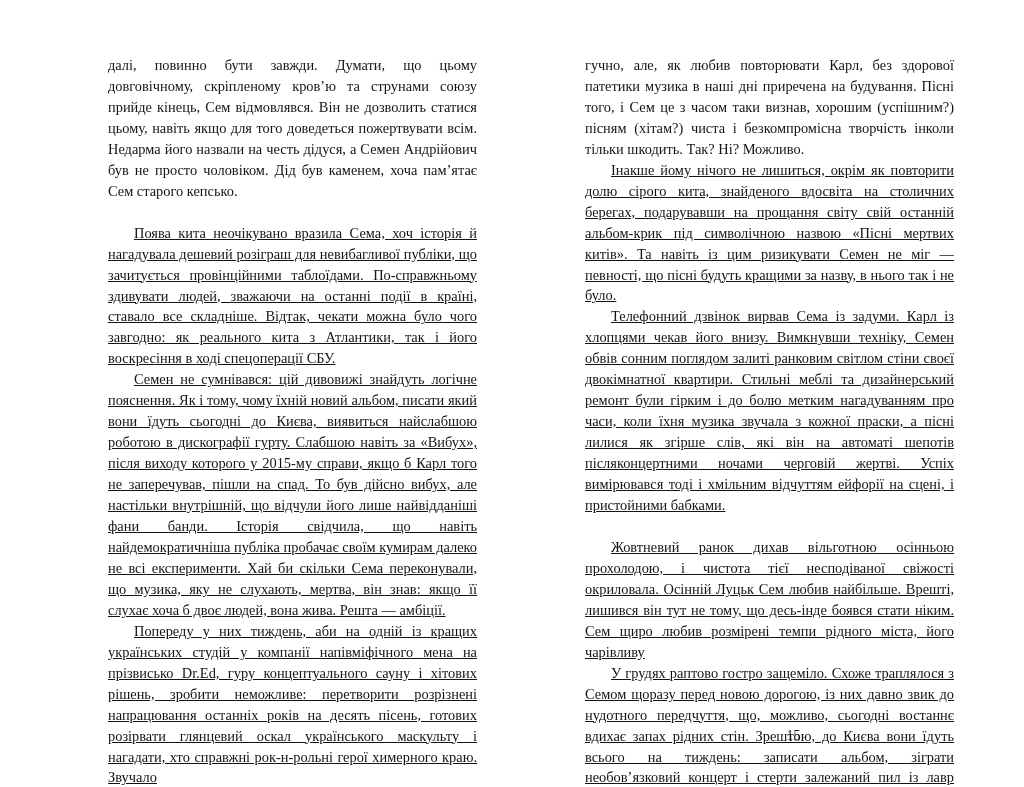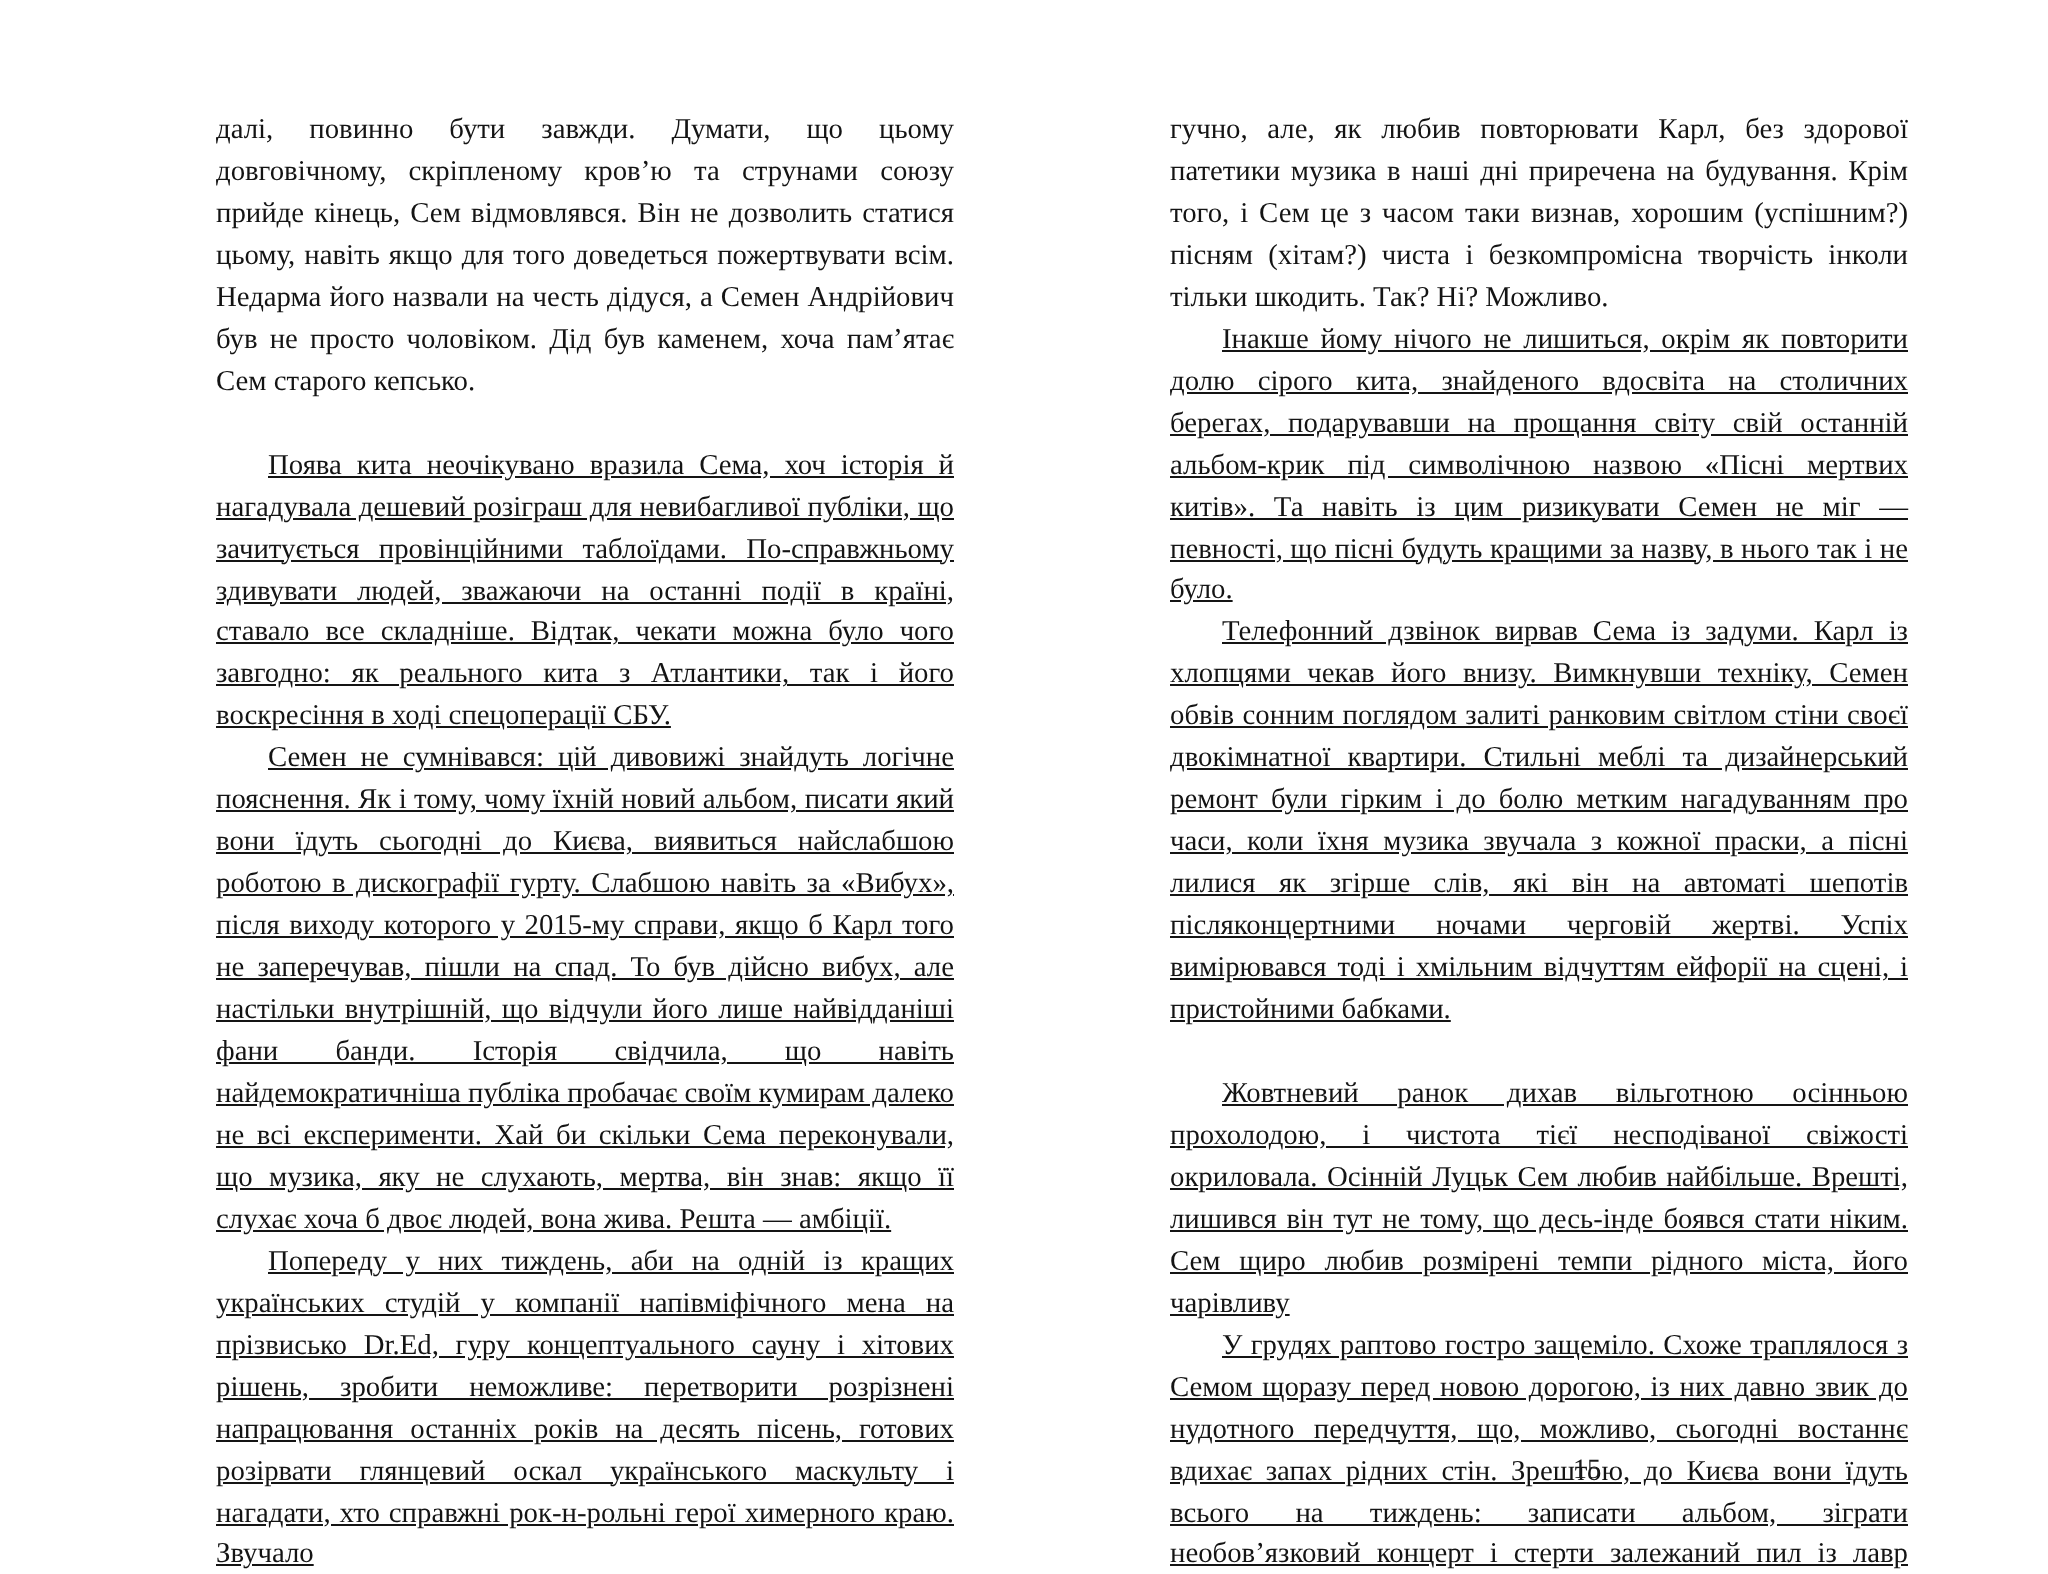--- a/index.html
+++ b/index.html
@@ -74,21 +74,21 @@
     <div class="textblock">
       <p>далі, повинно бути завжди. Думати, що цьому довговічному, скріпленому кров’ю та струнами союзу прийде кінець, Сем відмовлявся. Він не дозволить статися цьому, навіть якщо для того доведеться пожертвувати всім. Недарма його назвали на честь дідуся, а Семен Андрійович був не просто чоловіком. Дід був каменем, хоча пам’ятає Сем старого кепсько.</p>
       <p class="ind biggap">Поява кита неочікувано вразила Сема, хоч історія й нагадувала дешевий розіграш для невибагливої публіки, що зачитується провінційними таблоїдами. По-справжньому здивувати людей, зважаючи на останні події в країні, ставало все складніше. Відтак, чекати можна було чого завгодно: як реального кита з Атлантики, так і його воскресіння в ході спецоперації СБУ.</p>
       <p class="ind">Семен не сумнівався: цій дивовижі знайдуть логічне пояснення. Як і тому, чому їхній новий альбом, писати який вони їдуть сьогодні до Києва, виявиться найслабшою роботою в дискографії гурту. Слабшою навіть за «Вибух», після виходу которого у 2015-му справи, якщо б Карл того не заперечував, пішли на спад. То був дійсно вибух, але настільки внутрішній, що відчули його лише найвідданіші фани банди. Історія свідчила, що навіть найдемократичніша публіка пробачає своїм кумирам далеко не всі експерименти. Хай би скільки Сема переконували, що музика, яку не слухають, мертва, він знав: якщо її слухає хоча б двоє людей, вона жива. Решта — амбіції.</p>
       <p class="ind">Попереду у них тиждень, аби на одній із кращих українських студій у компанії напівміфічного мена на прізвисько Dr.Ed, гуру концептуального сауну і хітових рішень, зробити неможливе: перетворити розрізнені напрацювання останніх років на десять пісень, готових розірвати глянцевий оскал українського маскульту і нагадати, хто справжні рок-н-рольні герої химерного краю. Звучало</p>
     </div>
   </div>
 
   <div class="page page-right">
     <div class="textblock">
-      <p>гучно, але, як любив повторювати Карл, без здорової патетики музика в наші дні приречена на будування. Крім того, і Сем це з часом таки визнав, хорошим (успішним?) пісням (хітам?) чиста і безкомпромісна творчість інколи тільки шкодить. Так? Ні? Можливо.</p>
+      <p>гучно, але, як любив повторювати Карл, без здорової патетики музика в наші дні приречена на будування. Пісні того, і Сем це з часом таки визнав, хорошим (успішним?) пісням (хітам?) чиста і безкомпромісна творчість інколи тільки шкодить. Так? Ні? Можливо.</p>
       <p class="ind">Інакше йому нічого не лишиться, окрім як повторити долю сірого кита, знайденого вдосвіта на столичних берегах, подарувавши на прощання світу свій останній альбом-крик під символічною назвою «Пісні мертвих китів». Та навіть із цим ризикувати Семен не міг — певності, що пісні будуть кращими за назву, в нього так і не було.</p>
       <p class="ind">Телефонний дзвінок вирвав Сема із задуми. Карл із хлопцями чекав його внизу. Вимкнувши техніку, Семен обвів сонним поглядом залиті ранковим світлом стіни своєї двокімнатної квартири. Стильні меблі та дизайнерський ремонт були гірким і до болю метким нагадуванням про часи, коли їхня музика звучала з кожної праски, а пісні лилися як згірше слів, які він на автоматі шепотів післяконцертними ночами черговій жертві. Успіх вимірювався тоді і хмільним відчуттям ейфорії на сцені, і пристойними бабками.</p>
       <p class="ind biggap">Жовтневий ранок дихав вільготною осінньою прохолодою, і чистота тієї несподіваної свіжості окриловала. Осінній Луцьк Сем любив найбільше. Врешті, лишився він тут не тому, що десь-інде боявся стати ніким. Сем щиро любив розмірені темпи рідного міста, його чарівливу</p>
       <p class="ind">У грудях раптово гостро защеміло. Схоже траплялося з Семом щоразу перед новою дорогою, із них давно звик до нудотного передчуття, що, можливо, сьогодні востаннє вдихає запах рідних стін. Зрештою, до Києва вони їдуть всього на тиждень: записати альбом, зіграти необов’язковий концерт і стерти залежаний пил із лавр незаслужено забутих героїв. Лише тиждень.</p>
     </div>
     <div class="folio">15</div>
   </div>
 
 </div>
 

